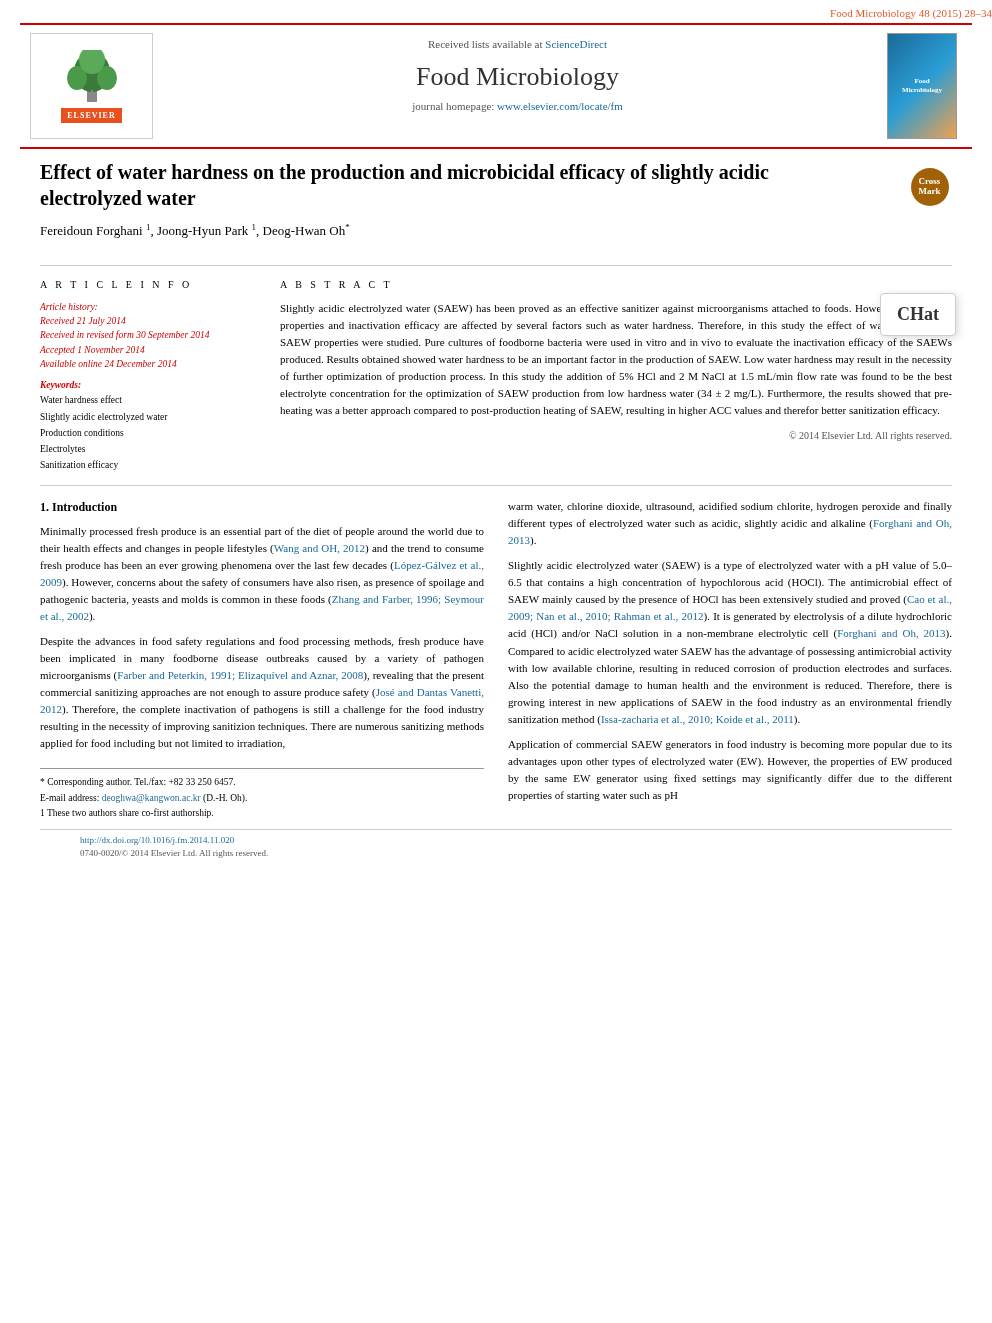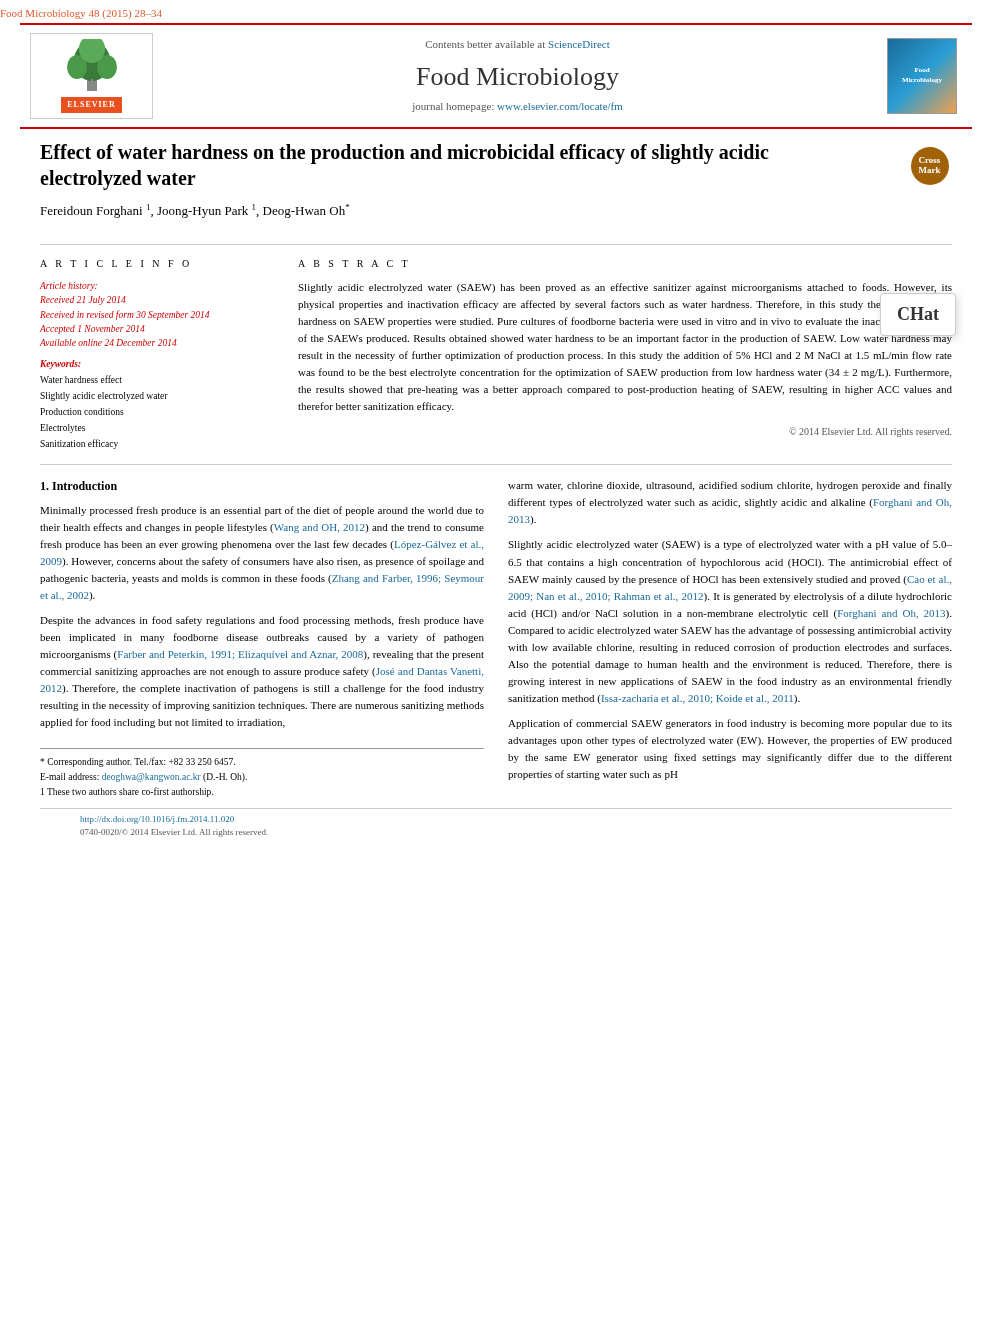--- a/index.html
+++ b/index.html
@@ -6,21 +6,21 @@
     body {
       font-family: "Times New Roman", Times, serif;
       background: #fff;
       color: #000;
       width: 992px;
       min-height: 1323px;
       font-size: 13px;
       line-height: 1.4;
     }
     .top-bar {
-      text-align: left;
+      text-align: right;
       font-size: 11px;
       color: #e05a2b;
       padding: 6px 0 2px 0;
       border-bottom: none;
     }
     .header-section {
       display: flex;
       align-items: stretch;
       border-top: 2px solid #c00;
       border-bottom: 2px solid #c00;
@@ -80,21 +80,21 @@
       text-decoration: none;
     }
     .header-thumb {
       width: 80px;
       display: flex;
       align-items: center;
       justify-content: center;
     }
     .journal-thumb {
       width: 70px;
-      height: 76px;
+      height: 106px;
       background: linear-gradient(135deg, #1a6b9a 0%, #2a9dd4 50%, #f0a050 100%);
       border: 1px solid #999;
       display: flex;
       align-items: center;
       justify-content: center;
       font-size: 7px;
       color: #fff;
       text-align: center;
       padding: 4px;
       font-weight: bold;
@@ -152,21 +152,21 @@
     }
     .affiliation {
       font-size: 10px;
       color: #555;
       font-style: italic;
       margin-bottom: 12px;
       line-height: 1.4;
     }
     .two-col {
       display: flex;
-      gap: 38px;
+      gap: 20px;
       margin-top: 0;
     }
     .article-info {
       width: 220px;
       min-width: 220px;
     }
     .article-info-title {
       font-size: 10px;
       letter-spacing: 3px;
       color: #000;
@@ -306,21 +306,21 @@
       <ellipse cx="25" cy="28" rx="10" ry="12" fill="#4a9a4a"></ellipse>
       <ellipse cx="55" cy="28" rx="10" ry="12" fill="#4a9a4a"></ellipse>
       <ellipse cx="40" cy="10" rx="13" ry="14" fill="#5aaa5a"></ellipse>
       <line x1="40" y1="40" x2="40" y2="52" stroke="#888" stroke-width="2"></line>
     </svg>
     <div class="elsevier-box">ELSEVIER</div>
   </div>
 
   <div class="header-center">
     <div class="contents-link">
-      <span>Contents better available at</span>
+      <span>Received lists available at</span>
       <a href="#">ScienceDirect</a>
     </div>
     <div class="journal-title">Food Microbiology</div>
     <div class="homepage-link">
       <span>journal homepage:</span>
       <a href="#">www.elsevier.com/locate/fm</a>
     </div>
   </div>
 
   <div class="header-thumb">

